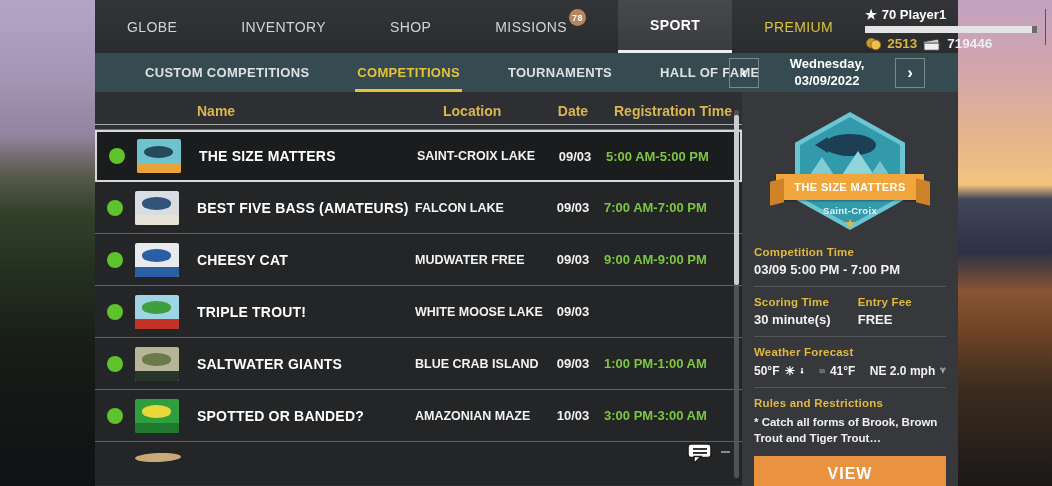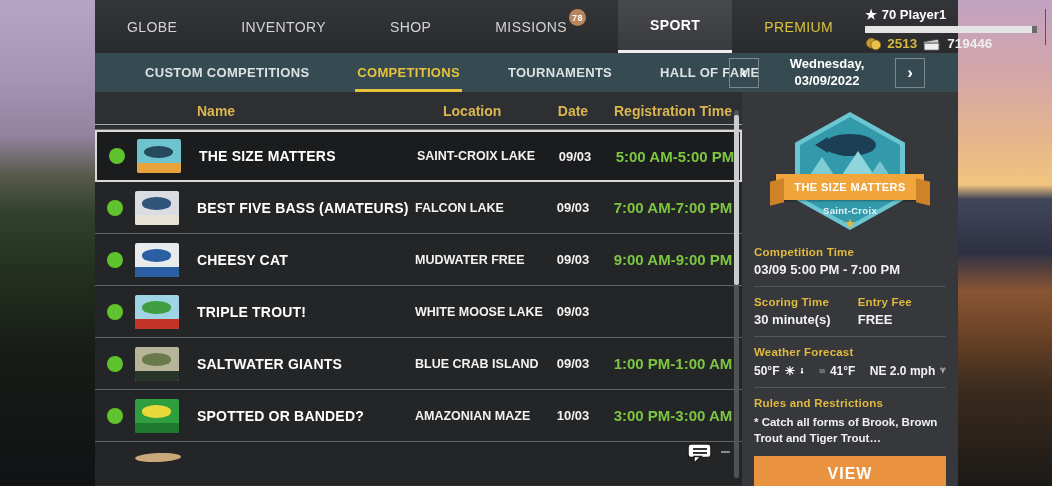--- a/index.html
+++ b/index.html
@@ -84,21 +84,21 @@
   .logoc { display:flex; }
   .logo { position:relative; width:44px; height:34px; border-radius:2px;
     overflow:hidden; display:block; }
   .lfish { position:absolute; left:15%; top:20%; width:66%; height:36%;
     border-radius:50%; }
   .lband { position:absolute; left:0; right:0; bottom:0; height:28%; }
   .namec { color:#fff; font-weight:bold; font-size:14px; padding-left:8px;
     letter-spacing:.2px; white-space:nowrap; }
   .locc { color:#f2f2f2; font-weight:bold; font-size:12.5px; white-space:nowrap; }
   .datec { color:#f2f2f2; font-weight:bold; font-size:13px; text-align:center; }
-  .timec { color:#7dc642; font-weight:bold; font-size:15px; text-align:center;
+  .timec { color:#7dc642; font-weight:bold; font-size:13px; 
     white-space:nowrap; }
 
   .partial-row { position:relative; height:43px; background:#242527; }
   .partial-logo { position:absolute; left:40px; top:11px; width:46px; height:9px;
     background:#c9a87a; border-radius:50%; transform:rotate(-2deg); }
 
   .chat-fab { position:absolute; left:591px; top:349px; width:28px; height:26px;
     cursor:pointer; }
   .chat-dash { position:absolute; left:626px; top:359px; width:9px; height:2px;
     background:#8a8b8c; }

